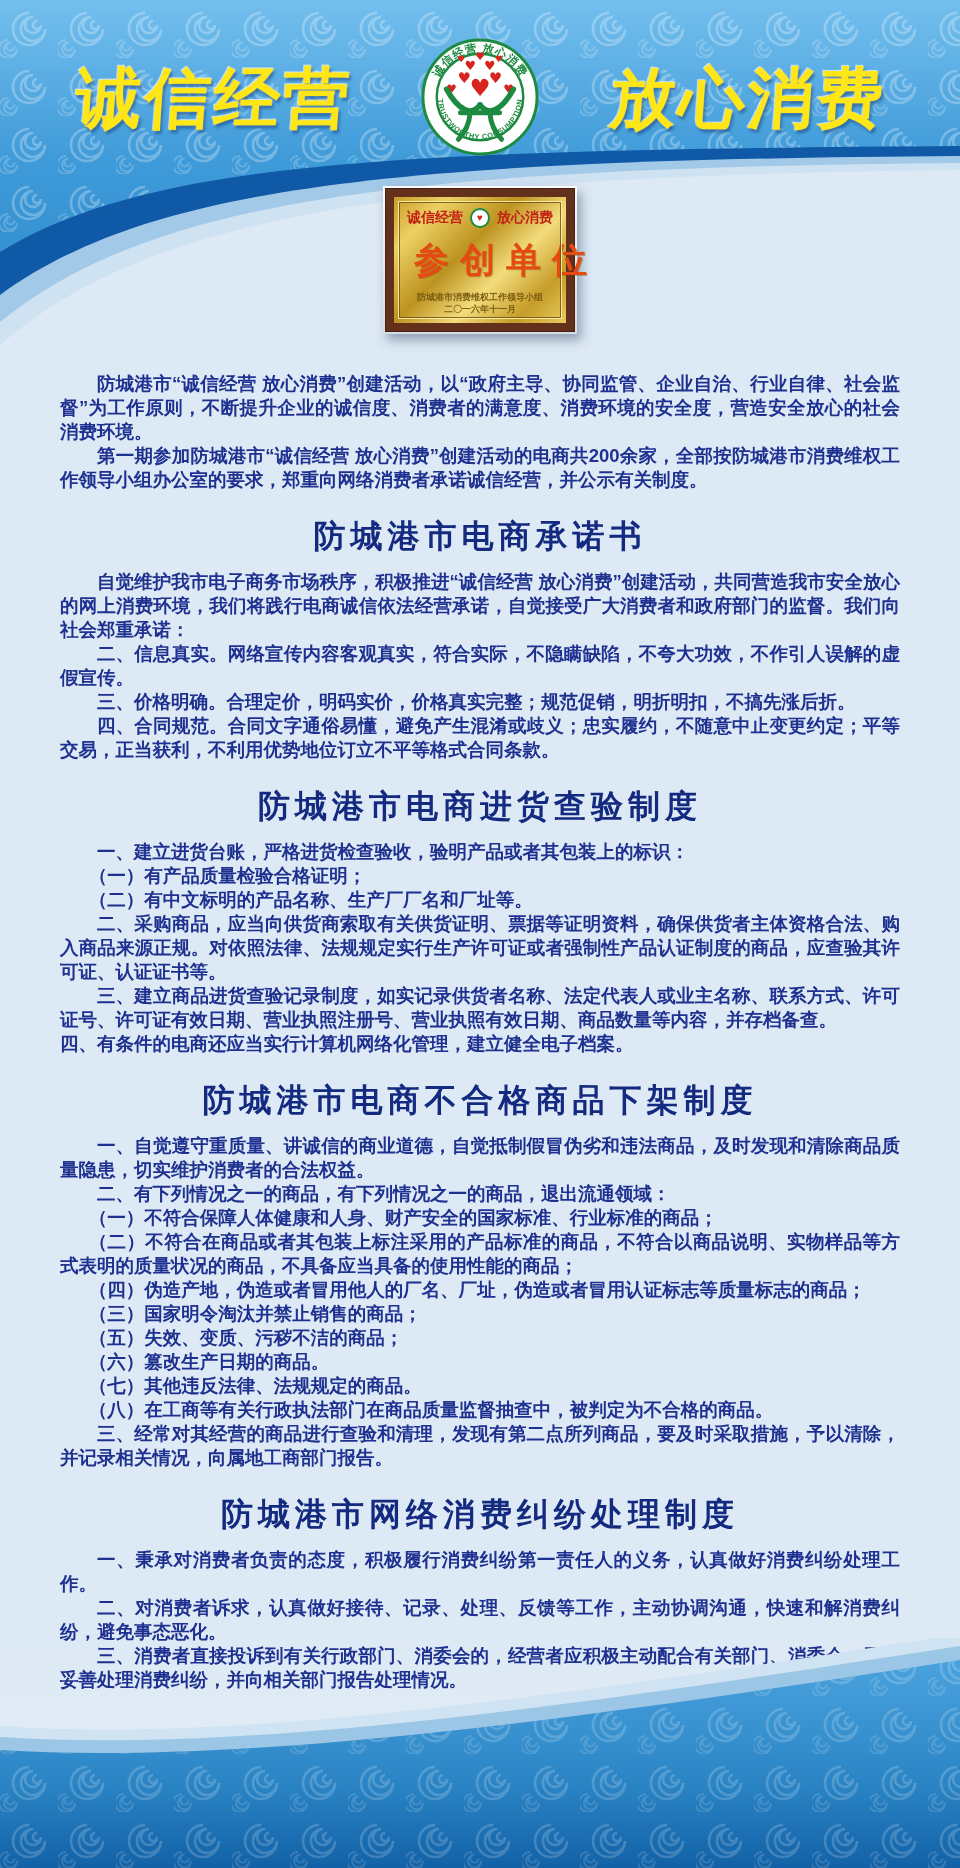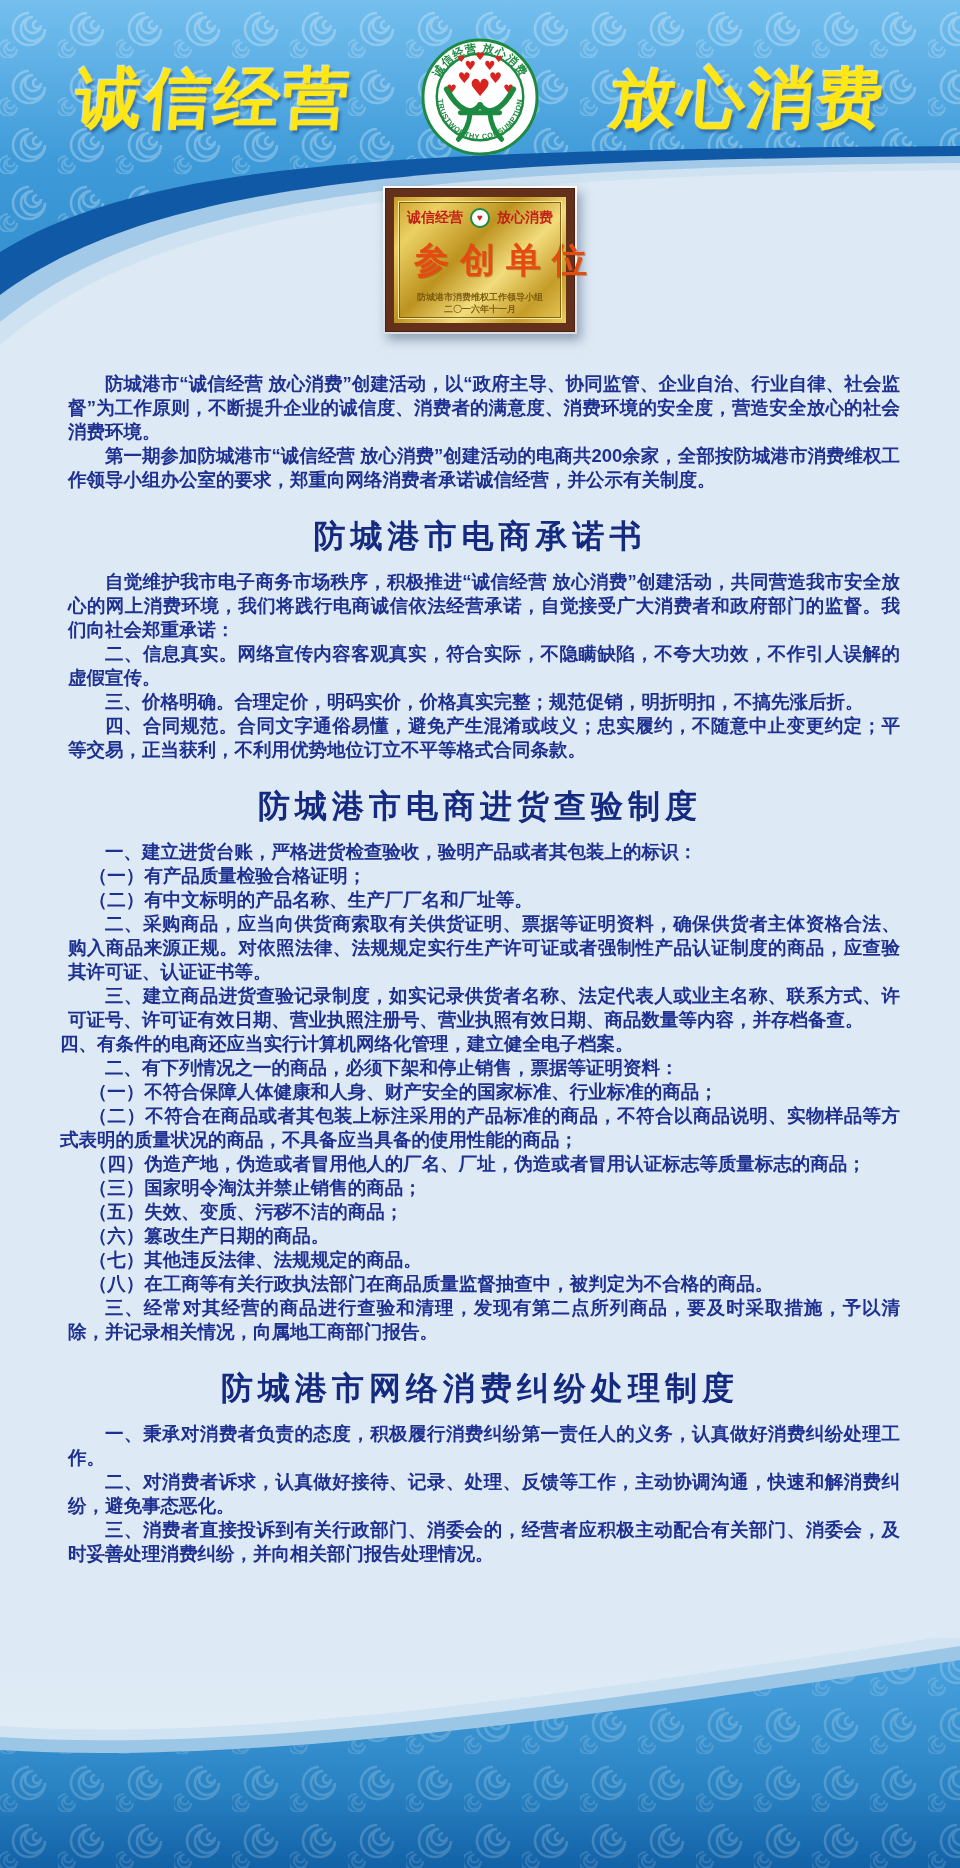--- a/index.html
+++ b/index.html
@@ -43,21 +43,21 @@
     box-sizing:border-box;color:#d8231f;font-size:10px;line-height:15px;text-align:center;flex:0 0 auto;}
   .plaque-title{margin:9px 0 7px;text-align:center;color:#e54b10;font-weight:bold;font-size:35px;
     letter-spacing:11px;padding-left:11px;text-shadow:1px 1px 0 rgba(120,60,0,.35);white-space:nowrap;}
   .plaque-foot{text-align:center;color:#7d5d10;font-size:9px;line-height:12px;font-weight:bold;}
   
   .content{position:absolute;left:60px;top:372px;width:840px;}
   .body-p{
     margin:0;font-size:18.5px;line-height:24px;font-weight:600;color:#1f3190;
     text-align:justify;word-break:break-all;
   }
-  .i2{text-indent:2em;margin-left:8px;}
+  .i2{text-indent:2em;}
   .i15{text-indent:1.55em;}
   .i0{text-indent:0;}
   .sec-title{
     margin:23px 0 11px;text-align:center;font-size:32px;font-weight:bold;color:#142a80;
     letter-spacing:5px;white-space:nowrap;
   }
 </style>
 </head>
 <body>
 
@@ -145,21 +145,23 @@
       <p class="body-p i2">二、信息真实。网络宣传内容客观真实，符合实际，不隐瞒缺陷，不夸大功效，不作引人误解的虚假宣传。</p>
       <p class="body-p i2">三、价格明确。合理定价，明码实价，价格真实完整；规范促销，明折明扣，不搞先涨后折。</p>
       <p class="body-p i2">四、合同规范。合同文字通俗易懂，避免产生混淆或歧义；忠实履约，不随意中止变更约定；平等交易，正当获利，不利用优势地位订立不平等格式合同条款。</p>
       <h2 class="sec-title">防城港市电商进货查验制度</h2>
       <p class="body-p i2">一、建立进货台账，严格进货检查验收，验明产品或者其包装上的标识：</p>
       <p class="body-p i15">（一）有产品质量检验合格证明；</p>
       <p class="body-p i15">（二）有中文标明的产品名称、生产厂厂名和厂址等。</p>
       <p class="body-p i2">二、采购商品，应当向供货商索取有关供货证明、票据等证明资料，确保供货者主体资格合法、购入商品来源正规。对依照法律、法规规定实行生产许可证或者强制性产品认证制度的商品，应查验其许可证、认证证书等。</p>
       <p class="body-p i2">三、建立商品进货查验记录制度，如实记录供货者名称、法定代表人或业主名称、联系方式、许可证号、许可证有效日期、营业执照注册号、营业执照有效日期、商品数量等内容，并存档备查。</p>
       <p class="body-p i0">四、有条件的电商还应当实行计算机网络化管理，建立健全电子档案。</p>
-      <p class="body-p i2">二、有下列情况之一的商品，必须下架和停止销售，票据等证明资料：</p>
+      <h2 class="sec-title">防城港市电商不合格商品下架制度</h2>
+      <p class="body-p i2">一、自觉遵守重质量、讲诚信的商业道德，自觉抵制假冒伪劣和违法商品，及时发现和清除商品质量隐患，切实维护消费者的合法权益。</p>
+      <p class="body-p i2">二、有下列情况之一的商品，有下列情况之一的商品，退出流通领域：</p>
       <p class="body-p i15">（一）不符合保障人体健康和人身、财产安全的国家标准、行业标准的商品；</p>
       <p class="body-p i15">（二）不符合在商品或者其包装上标注采用的产品标准的商品，不符合以商品说明、实物样品等方式表明的质量状况的商品，不具备应当具备的使用性能的商品；</p>
       <p class="body-p i15">（四）伪造产地，伪造或者冒用他人的厂名、厂址，伪造或者冒用认证标志等质量标志的商品；</p>
       <p class="body-p i15">（三）国家明令淘汰并禁止销售的商品；</p>
       <p class="body-p i15">（五）失效、变质、污秽不洁的商品；</p>
       <p class="body-p i15">（六）篡改生产日期的商品。</p>
       <p class="body-p i15">（七）其他违反法律、法规规定的商品。</p>
       <p class="body-p i15">（八）在工商等有关行政执法部门在商品质量监督抽查中，被判定为不合格的商品。</p>
       <p class="body-p i2">三、经常对其经营的商品进行查验和清理，发现有第二点所列商品，要及时采取措施，予以清除，并记录相关情况，向属地工商部门报告。</p>
       <h2 class="sec-title">防城港市网络消费纠纷处理制度</h2>

